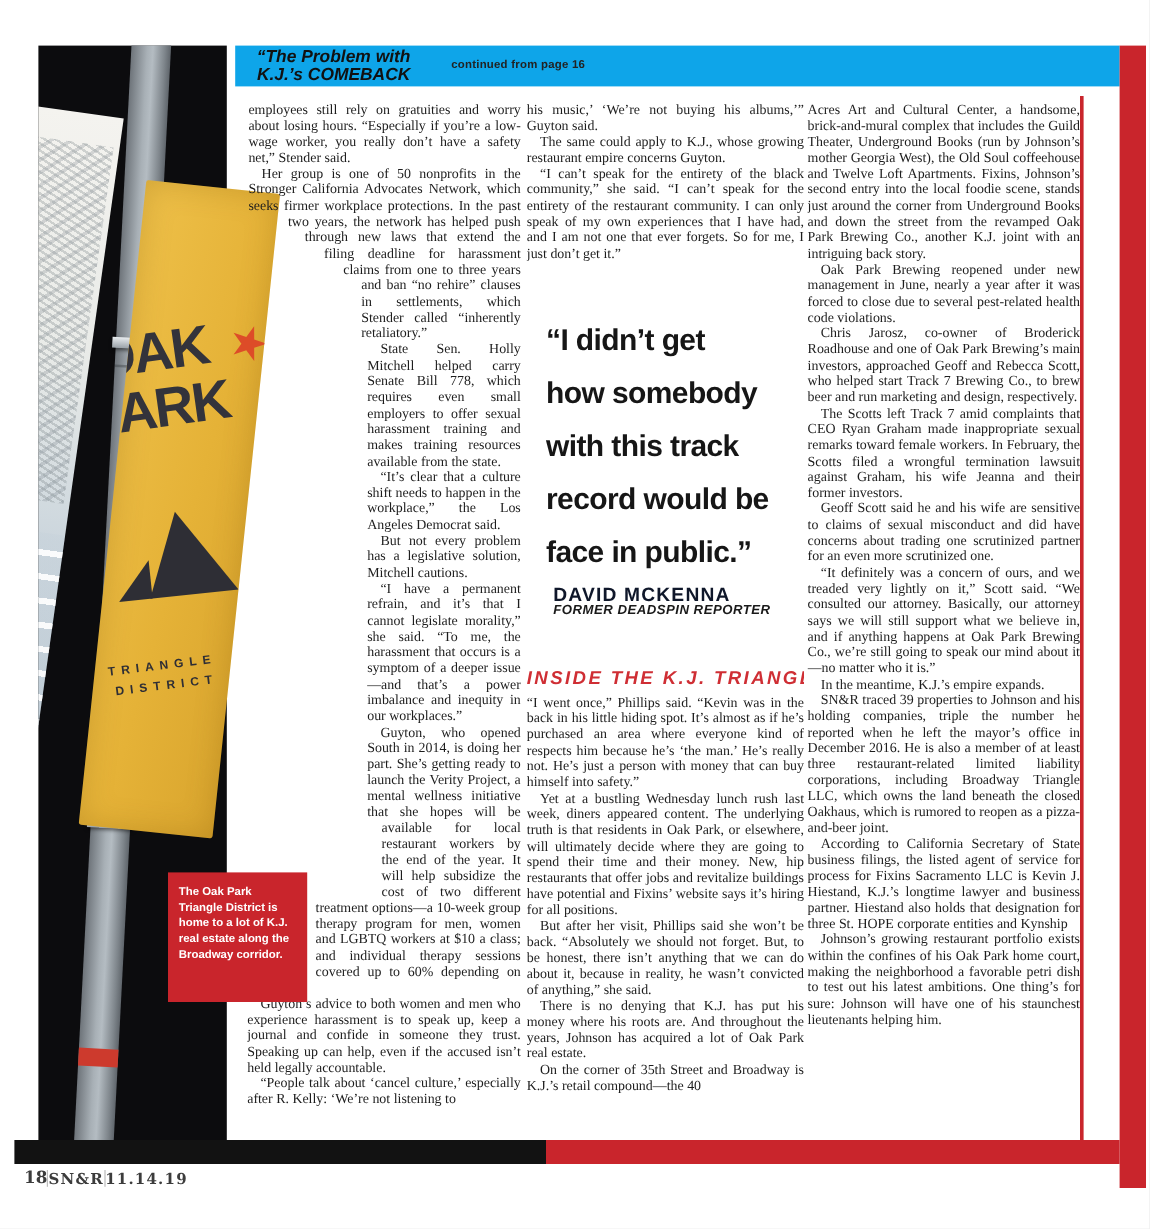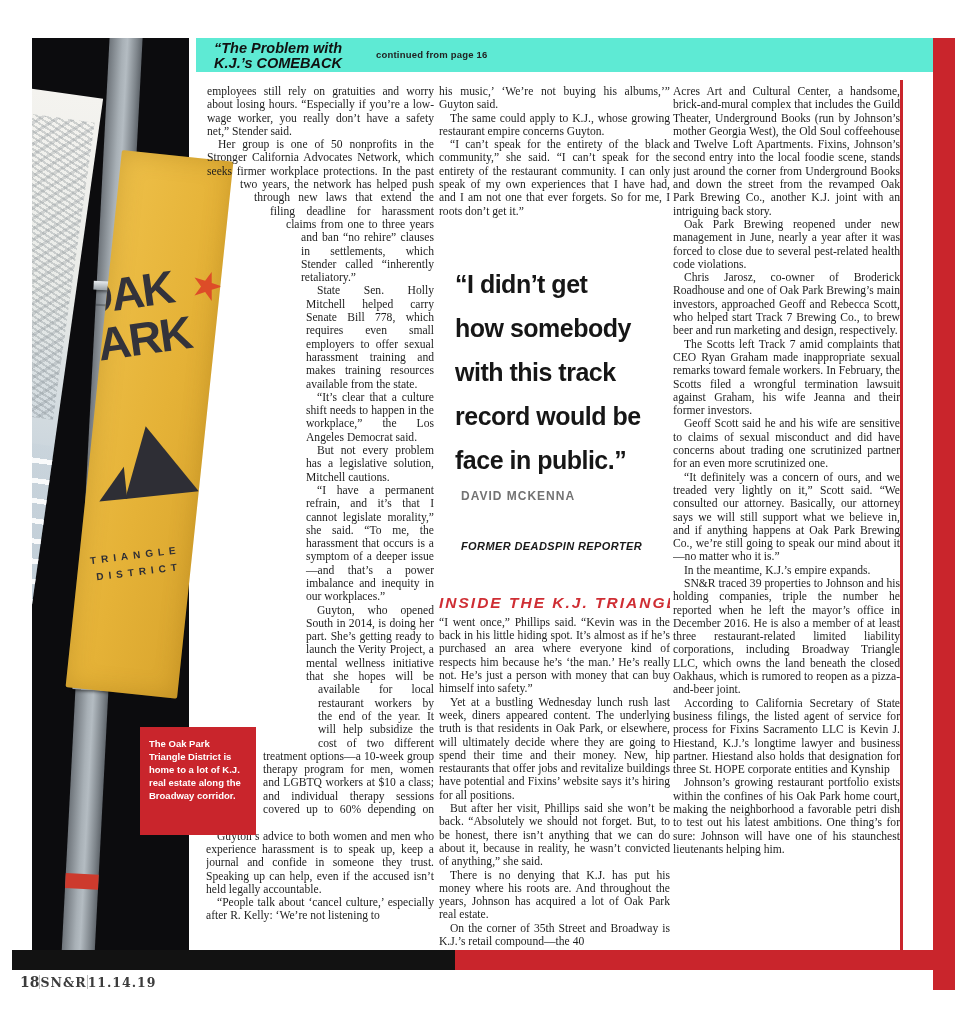--- a/index.html
+++ b/index.html
@@ -1,20 +1,20 @@
 <!DOCTYPE html>
 <html><head>
 <meta charset="utf-8">
 <style>
   html,body{margin:0;padding:0;background:#e9e9e9;}
   .page{position:relative;width:958px;height:1024px;background:#ffffff;overflow:hidden;
         font-family:"Liberation Serif",serif;}
 
   
-  .yellow-band{position:absolute;left:196px;top:38px;width:737px;height:34px;background:#5eead4;}
+  .yellow-band{position:absolute;left:196px;top:38px;width:737px;height:34px;background:#0ea5e9;}
   .article-title{position:absolute;left:12px;top:3px;width:140px;text-align:center;
      font-family:"Liberation Sans",sans-serif;font-weight:bold;font-style:italic;
      font-size:14.5px;line-height:15px;color:#111;}
   .continued{position:absolute;left:180px;top:11px;font-family:"Liberation Sans",sans-serif;
      font-weight:bold;font-size:9.5px;letter-spacing:.2px;color:#222;}
 
   
   .red-sidebar{position:absolute;left:933px;top:38px;width:22px;height:952px;background:#c9252c;}
   .red-rule{position:absolute;left:900px;top:80px;width:3px;height:870px;background:#c9252c;}
   .black-bottom{position:absolute;left:12px;top:950px;width:443px;height:20px;background:#121212;}
@@ -67,23 +67,23 @@
   .col3{left:673px;width:227px;}
   .textcol p{margin:0;text-indent:11px;}
   .textcol p:first-child{text-indent:0;}
   .sp{float:left;clear:left;height:13.3px;}
 
   
   .pullquote{margin-top:52px;font-family:"Liberation Sans",sans-serif;font-weight:bold;
      font-size:25px;line-height:28px;letter-spacing:-.5px;color:#161616;text-align:left;}
   .pullquote p{margin:16px;text-indent:0;}
   .attr-name{margin-top:12px;padding-left:22px;font-family:"Liberation Sans",sans-serif;
-     font-weight:bold;font-size:12px;letter-spacing:1px;color:#737373;text-align:left;}
+     font-weight:bold;font-size:16px;letter-spacing:1px;color:#0f172a;text-align:left;}
   .attr-title{padding-left:22px;font-family:"Liberation Sans",sans-serif;font-weight:bold;
-     font-style:italic;font-size:11px;letter-spacing:.4px;color:#1a1a1a;text-align:left;margin-top:37px;}
+     font-style:italic;font-size:11px;letter-spacing:.4px;color:#1a1a1a;text-align:left;}
   .section-head{margin-top:42px;margin-bottom:7px;font-family:"Liberation Sans",sans-serif;
      font-weight:bold;font-style:italic;font-size:15.5px;letter-spacing:2px;color:#cf2e34;
      text-align:left;white-space:nowrap;}
 
   
   .footer{position:absolute;left:20px;top:974px;display:flex;align-items:center;gap:0;
      font-family:"DejaVu Serif",serif;font-weight:bold;color:#3c3c3c;font-size:12.5px;letter-spacing:1px;}
   .footer .pagenum{font-size:14px;letter-spacing:0;}
   .footer .sep{width:1px;height:14px;background:#bcbcbc;}
 </style>
@@ -155,21 +155,21 @@
         <p>Guyton, who opened South in 2014, is doing her part. She’s getting ready to launch the Verity Project, a mental wellness initiative that she hopes will be available for local restaurant workers by the end of the year. It will help subsidize the cost of two different treatment options—a 10-week group therapy program for men, women and LGBTQ workers at $10 a class; and individual therapy sessions covered up to 60% depending on income.</p>
         <p>Guyton’s advice to both women and men who experience harassment is to speak up, keep a journal and confide in someone they trust. Speaking up can help, even if the accused isn’t held legally accountable.</p>
         <p>“People talk about ‘cancel culture,’ especially after R. Kelly: ‘We’re not listening to</p>
       </div>
   </div>
 
   <div class="col col2">
     <div class="textcol">
         <p>his music,’ ‘We’re not buying his albums,’” Guyton said.</p>
         <p>The same could apply to K.J., whose growing restaurant empire concerns Guyton.</p>
-        <p>“I can’t speak for the entirety of the black community,” she said. “I can’t speak for the entirety of the restaurant community. I can only speak of my own experiences that I have had, and I am not one that ever forgets. So for me, I roots don’t get it.”</p>
+        <p>“I can’t speak for the entirety of the black community,” she said. “I can’t speak for the entirety of the restaurant community. I can only speak of my own experiences that I have had, and I am not one that ever forgets. So for me, I just don’t get it.”</p>
       </div>
     <div class="pullquote">
         <p>“I didn’t get</p>
         <p>how somebody</p>
         <p>with this track</p>
         <p>record would be</p>
         <p>face in public.”</p>
       </div>
     <div class="attr-name">DAVID MCKENNA</div>
     <div class="attr-title">FORMER DEADSPIN REPORTER</div>

